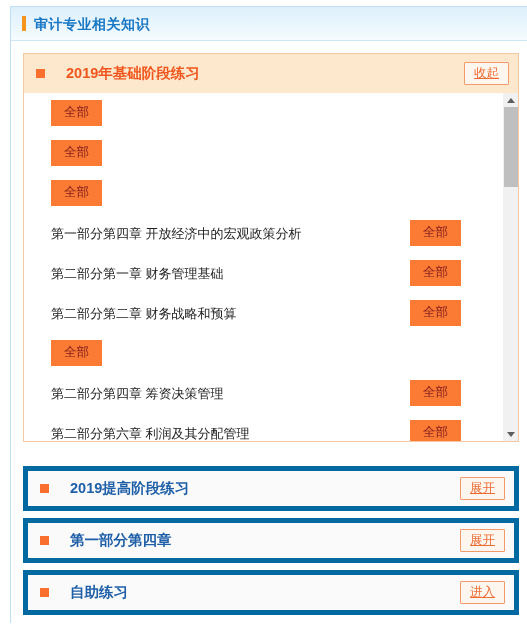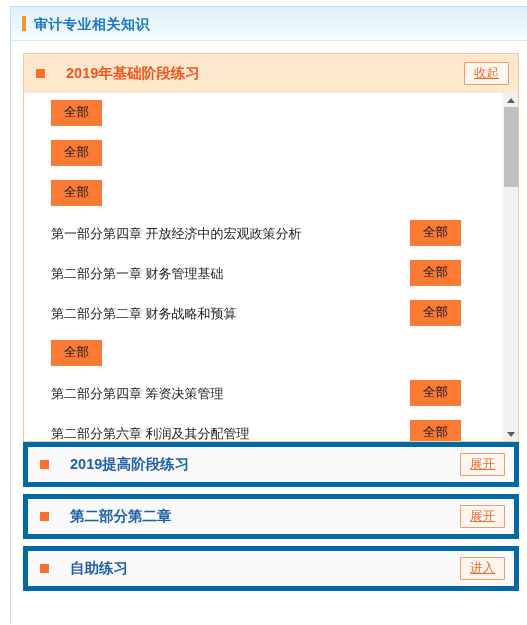--- a/index.html
+++ b/index.html
@@ -55,21 +55,21 @@
   
   .panel-body {
     padding: 12px 12px 0 12px;
     box-sizing: border-box;
   }
 
   
   .group-open {
     border: 1px solid #f4c9a2;
     box-sizing: border-box;
-    margin-bottom: 0;
+    margin-bottom: 24px;
     background: #ffffff;
   }
   .group-open-head {
     height: 39px;
     background: #fde8cd;
     display: flex;
     align-items: center;
     padding: 0 9px 0 12px;
     box-sizing: border-box;
   }
@@ -121,21 +121,21 @@
   }
   .ch-label {
     font-size: 13px;
     color: #222222;
     line-height: 1;
     flex: 1;
     white-space: nowrap;
   }
   .btn-solid {
     font-size: 12.5px;
-    color: #0f172a;
+    color: #7f1d1d;
     background: #fb7a34;
     border: none;
     padding: 6px 13px 7px 13px;
     line-height: 1;
     flex: none;
     cursor: pointer;
     margin-right: 22px;
   }
 
   
@@ -268,21 +268,21 @@
     </div>
 
     <div id="collapsed-list">
         <div class="group-closed">
           <span class="bullet"></span>
           <span class="group-closed-title">2019提高阶段练习</span>
           <button class="btn-outline">展开</button>
         </div>
         <div class="group-closed">
           <span class="bullet"></span>
-          <span class="group-closed-title">第二部分第二章</span>
+          <span class="group-closed-title">第一部分第四章</span>
           <button class="btn-outline">展开</button>
         </div>
         <div class="group-closed">
           <span class="bullet"></span>
           <span class="group-closed-title">自助练习</span>
           <button class="btn-outline">进入</button>
         </div>
       </div>
 
   </div>

